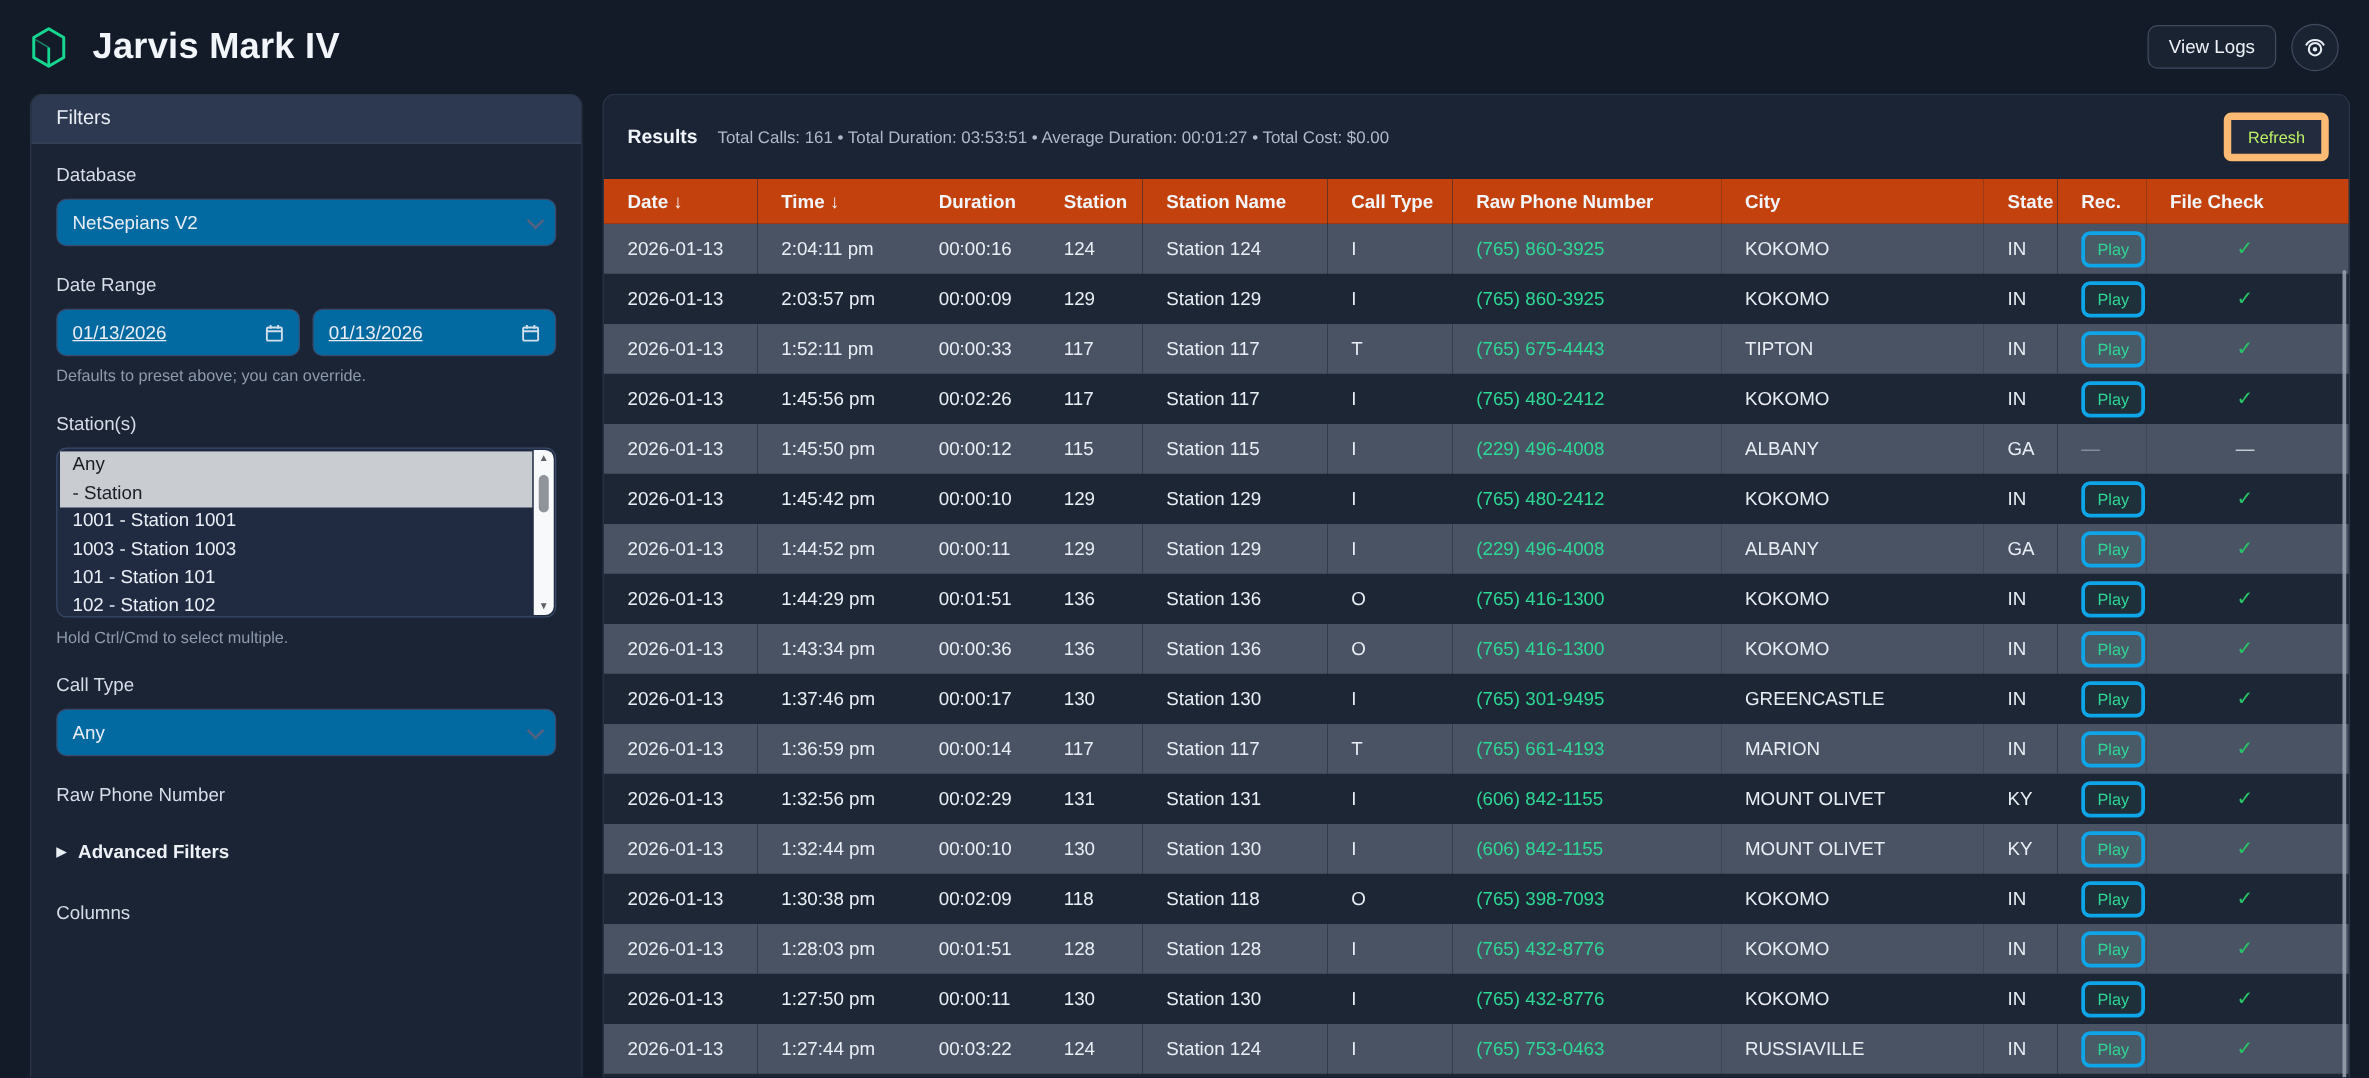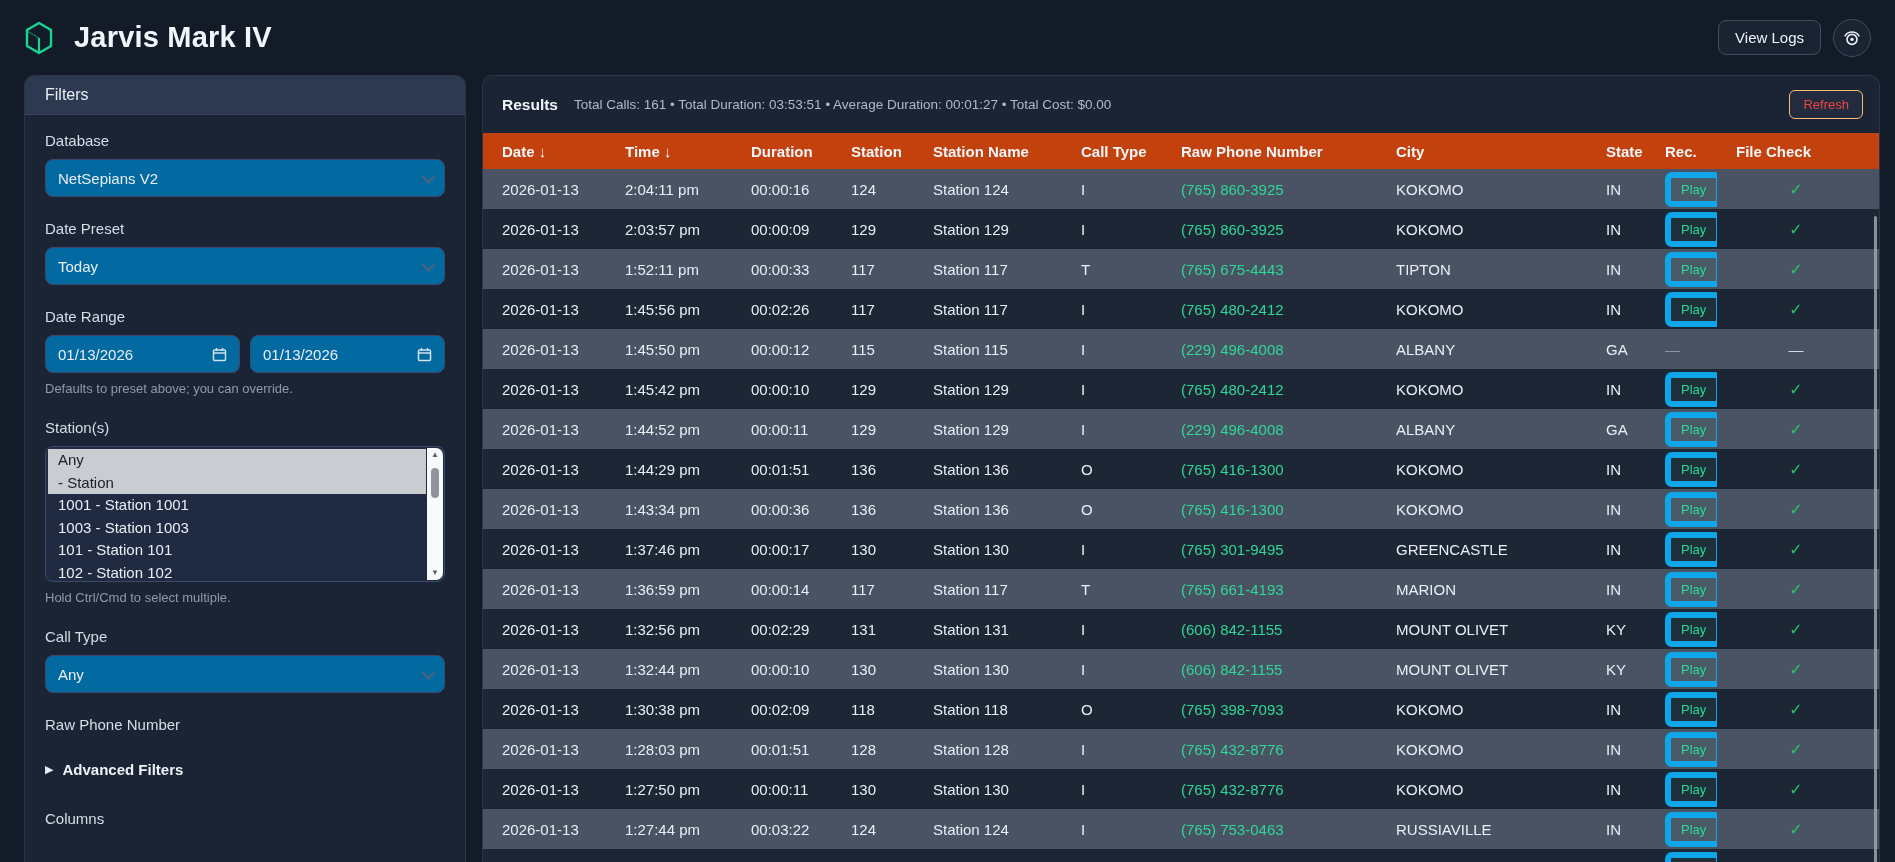--- a/index.html
+++ b/index.html
@@ -27,21 +27,21 @@
     border-bottom:1px solid #3a4557;}
   .panel-body{padding:16px 20px;}
   .field{margin-bottom:22px;}
   .field > label{display:block;font-size:15px;line-height:20px;color:#d6dde8;margin-bottom:8px;}
   .control{height:38px;box-sizing:border-box;background:#0369a1;border:1px solid #3a4a6b;
     border-radius:8px;display:flex;align-items:center;padding:0 12px;font-size:15px;color:#e9eef5;}
   .select{justify-content:space-between;cursor:pointer;}
   .chev{width:8px;height:8px;border-right:2px solid #53627f;border-bottom:2px solid #53627f;
     transform:rotate(45deg) translateY(-2px);flex:none;}
   .daterow{display:flex;gap:10px;}
-  .dateinput{flex:1 1 0;justify-content:space-between;cursor:text;}
+  .dateinput{flex:1 1 0;justify-content:space-between;cursor:text;text-decoration:underline;}
   .helper{font-size:13px;color:#8d99ac;margin-top:8px;}
   .listbox{position:relative;height:136px;box-sizing:border-box;background:#202b42;
     border:1px solid #3a4a6b;border-radius:8px;overflow:hidden;}
   .lb-options{position:absolute;top:2px;left:2px;right:18px;bottom:2px;overflow:hidden;}
   .lb-option{font-size:15px;line-height:22.5px;padding-left:10px;color:#e9eef5;
     white-space:nowrap;cursor:default;}
   .lb-option.selected{background:#c9cdd2;color:#1b1f26;}
   .lb-track{position:absolute;top:1px;right:1px;bottom:1px;width:16px;background:#f8f9fa;
     border-radius:0 7px 7px 0;}
   .lb-arrow{position:absolute;left:0;width:16px;height:14px;font-size:8px;line-height:14px;
@@ -56,33 +56,33 @@
   input.text{width:100%;}
   input.text::placeholder{color:#8d99ac;opacity:1;}
   input.text{outline:none;font-family:inherit;}
   .cal-icon{flex:none;opacity:.9;}
 
   
   .results{flex:1 1 auto;height:1000px;position:relative;}
   .results-head{display:flex;align-items:center;gap:16px;padding:14px 16px 14px 19px;}
   .results-title{font-size:15.5px;font-weight:700;color:#f2f5f9;}
   .results-stats{font-size:13.5px;color:#aeb9c9;}
-  .refresh{margin-left:auto;background:#222c3e;border:1px solid #fdba74;border-radius:6px;
-    color:#ef4444;font-size:13px;padding:6px 13px;cursor:pointer;font-family:inherit;}
+  .refresh{margin-left:auto;background:#222c3e;border:6px solid #fdba74;border-radius:6px;
+    color:#bef264;font-size:13px;padding:6px 13px;cursor:pointer;font-family:inherit;}
   table{width:100%;border-collapse:collapse;table-layout:fixed;}
   th,td{text-align:left;padding:0 4px 0 19px;white-space:nowrap;overflow:hidden;font-size:15px;}
   thead tr{background:#c2410c;height:36px;}
   th{font-weight:700;color:#f2f5f9;font-size:15px;cursor:pointer;}
   tbody tr{height:40px;}
   tbody tr:nth-child(odd){background:#4a5364;}
   tbody tr:nth-child(even){background:#1d2634;}
   td{color:#e9eef5;}
   td.phone span{color:#2fd795;}
   td.fc{text-align:center;padding-left:0;}
-  .play{background:rgba(47,215,149,0.06);border:6px solid #0ea5e9;color:#2fd795;
+  .play{background:rgba(47,215,149,0.06);border:3px solid #0ea5e9;color:#2fd795;
     border-radius:7px;font-size:13px;padding:4px 10px;cursor:pointer;font-family:inherit;}
   .check{color:#27c768;font-size:16px;}
   .dash-dim{color:#8a95a6;} .dash-lt{color:#d3dae3;}
   .v-line{position:absolute;top:140px;right:2px;width:3px;height:650px;background:#9aa4b2;
     border-radius:2px;opacity:.85;}
 </style>
 </head>
 <body>
 
 <div class="page">
@@ -115,27 +115,20 @@
       <div class="panel-body">
 
         <div class="field">
           <label>Database</label>
           <div class="control select">
             <span>NetSepians V2</span>
             <span class="chev"></span>
           </div>
         </div>
 
-        <div class="field">
-          <label>Date Preset</label>
-          <div class="control select">
-            <span>Today</span>
-            <span class="chev"></span>
-          </div>
-        </div>
 
         <div class="field">
           <label>Date Range</label>
           <div class="daterow">
             <div class="control dateinput">
               <span>01/13/2026</span>
               <svg class="cal-icon" width="15" height="15" viewBox="0 0 15 15" fill="none">
                 <rect x="1.5" y="3" width="12" height="10.5" rx="1" stroke="#e8edf3" stroke-width="1.5"></rect>
                 <path d="M4.5 1 V4 M10.5 1 V4 M1.5 6 H13.5" stroke="#e8edf3" stroke-width="1.5"></path>
               </svg>

